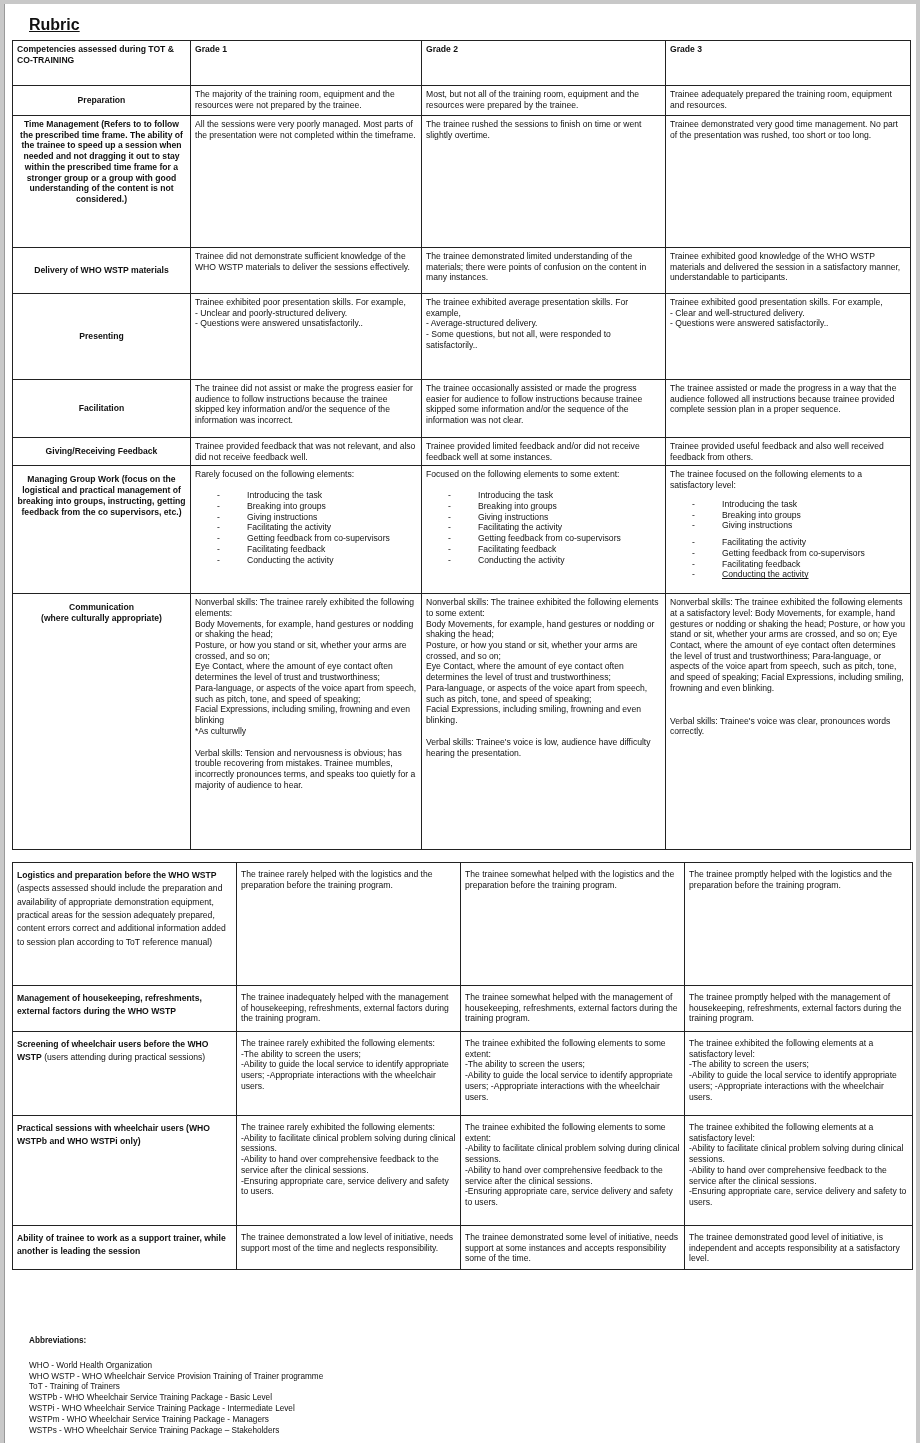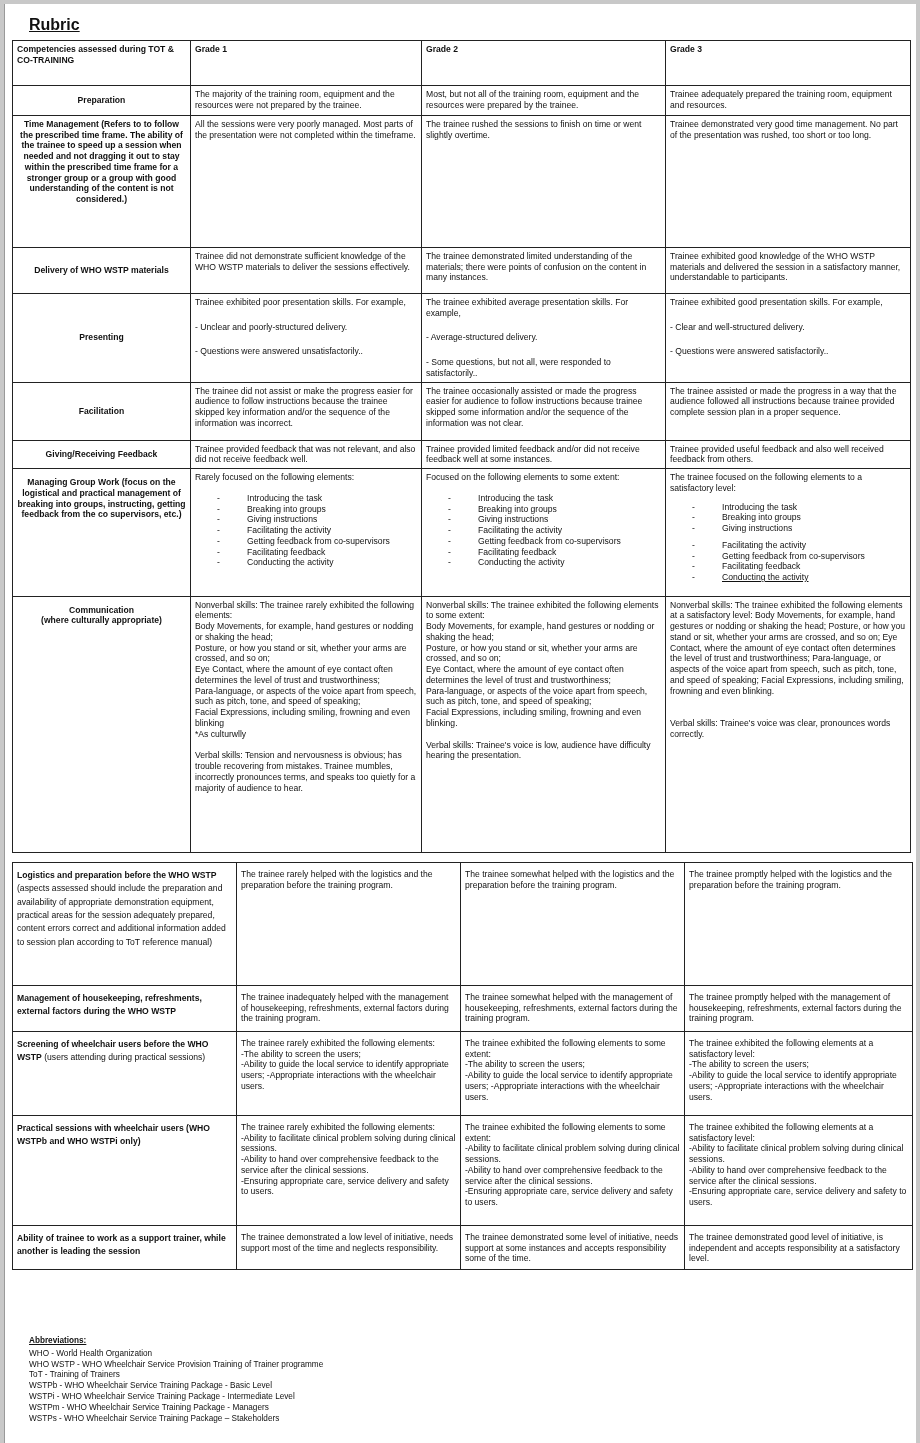--- a/index.html
+++ b/index.html
@@ -10,26 +10,26 @@
   .title { position:absolute; left:24px; top:12px; font-size:16px; font-weight:bold; text-decoration:underline; }
   table { border-collapse:collapse; table-layout:fixed; font-size:8.6px; line-height:1.25; }
   td { border:1px solid #222; vertical-align:top; padding:3px 4px; }
   td.comp { font-weight:bold; text-align:center; vertical-align:middle; }
   td.comp.left { text-align:center; vertical-align:top; }
   td.head { font-weight:bold; height:26px; }
   .norm { font-weight:normal; }
   .t1 { position:absolute; left:7px; top:36px; width:898px; }
   .t2 { position:absolute; left:7px; top:858px; width:900px; }
   p { margin:0; }
-  p.gap { margin-top:14px; }
+  p.gap { margin-top:0; }
   ul.dash { list-style:none; margin:10px; padding:0 0 0 12px; }
   ul.dash li { position:relative; padding-left:30px; }
   ul.dash li::before { content:"-"; position:absolute; left:0; }
   .abbr { position:absolute; left:24px; top:1332px; font-size:8.2px; line-height:1.32; }
-  .abbr .h { font-weight:bold; text-decoration:underline; margin-bottom:2px; }
+  .abbr .h { font-weight:bold; margin-bottom:14px; }
   .scrollbar { position:absolute; right:0; top:0; width:4px; height:1443px; background:#c8c8c8; }
 </style>
 </head>
 <body>
 
 <div class="page">
   <div class="title">Rubric</div>
 
   <table class="t1">
     <colgroup>

